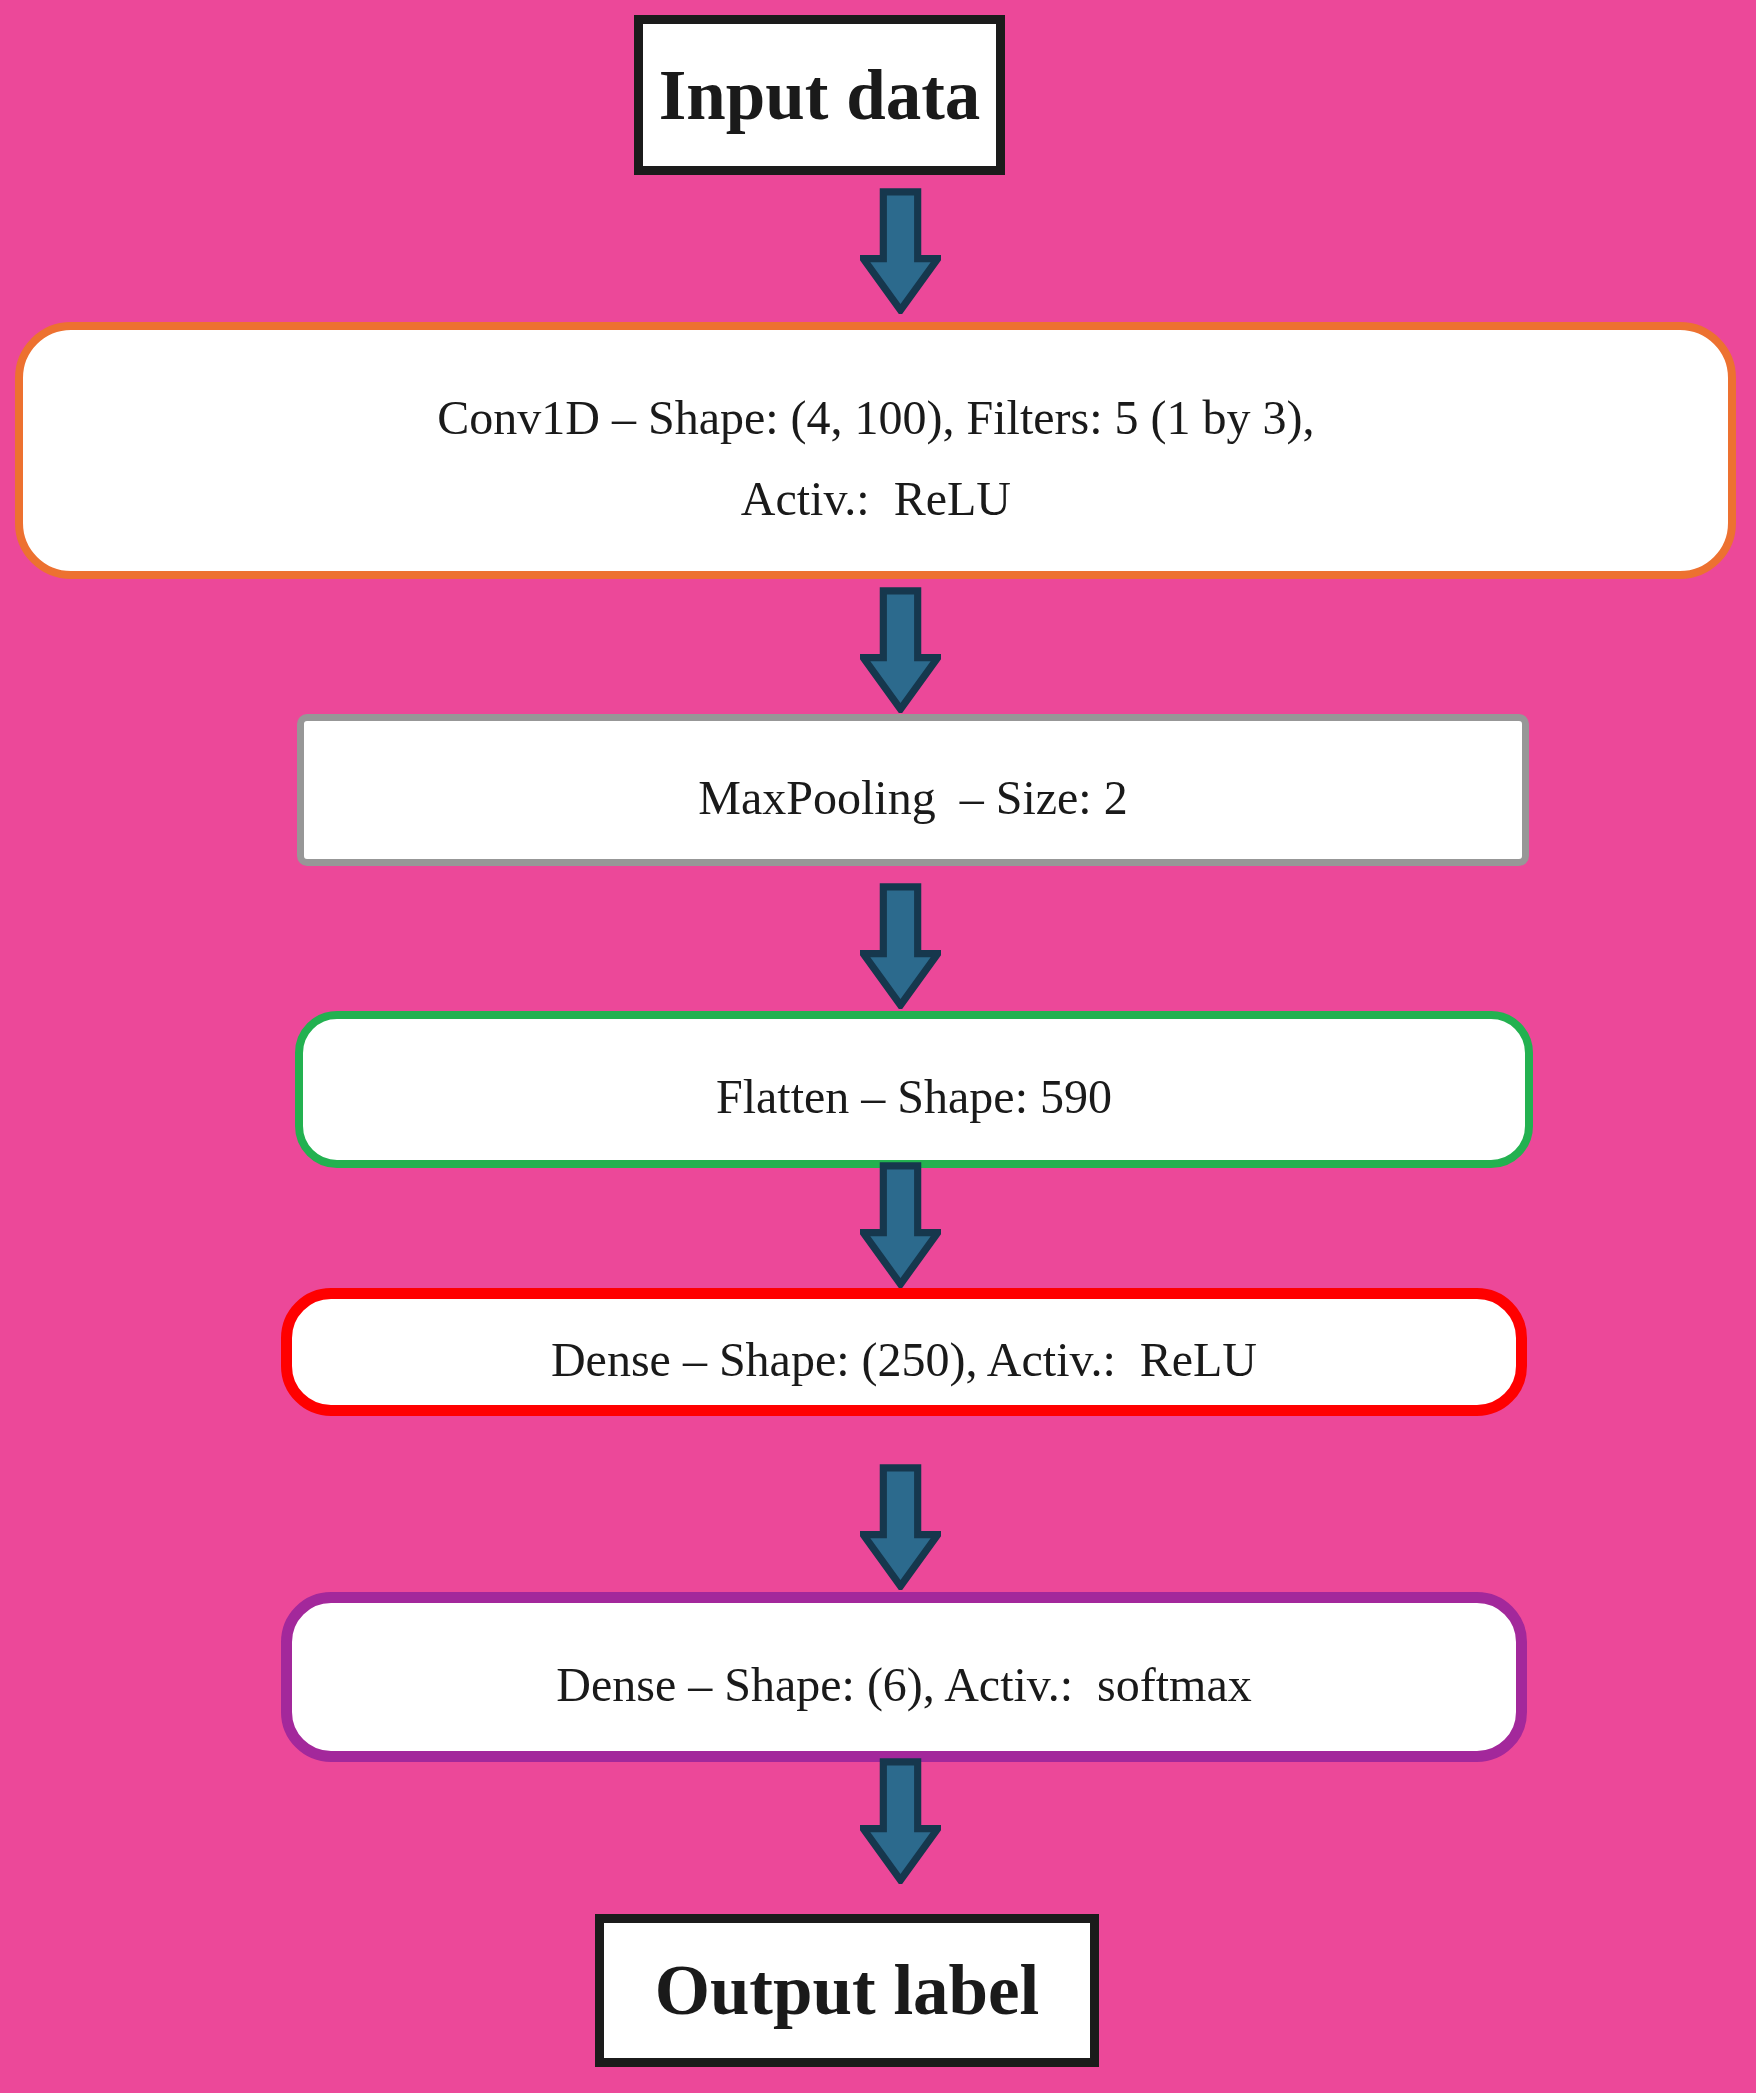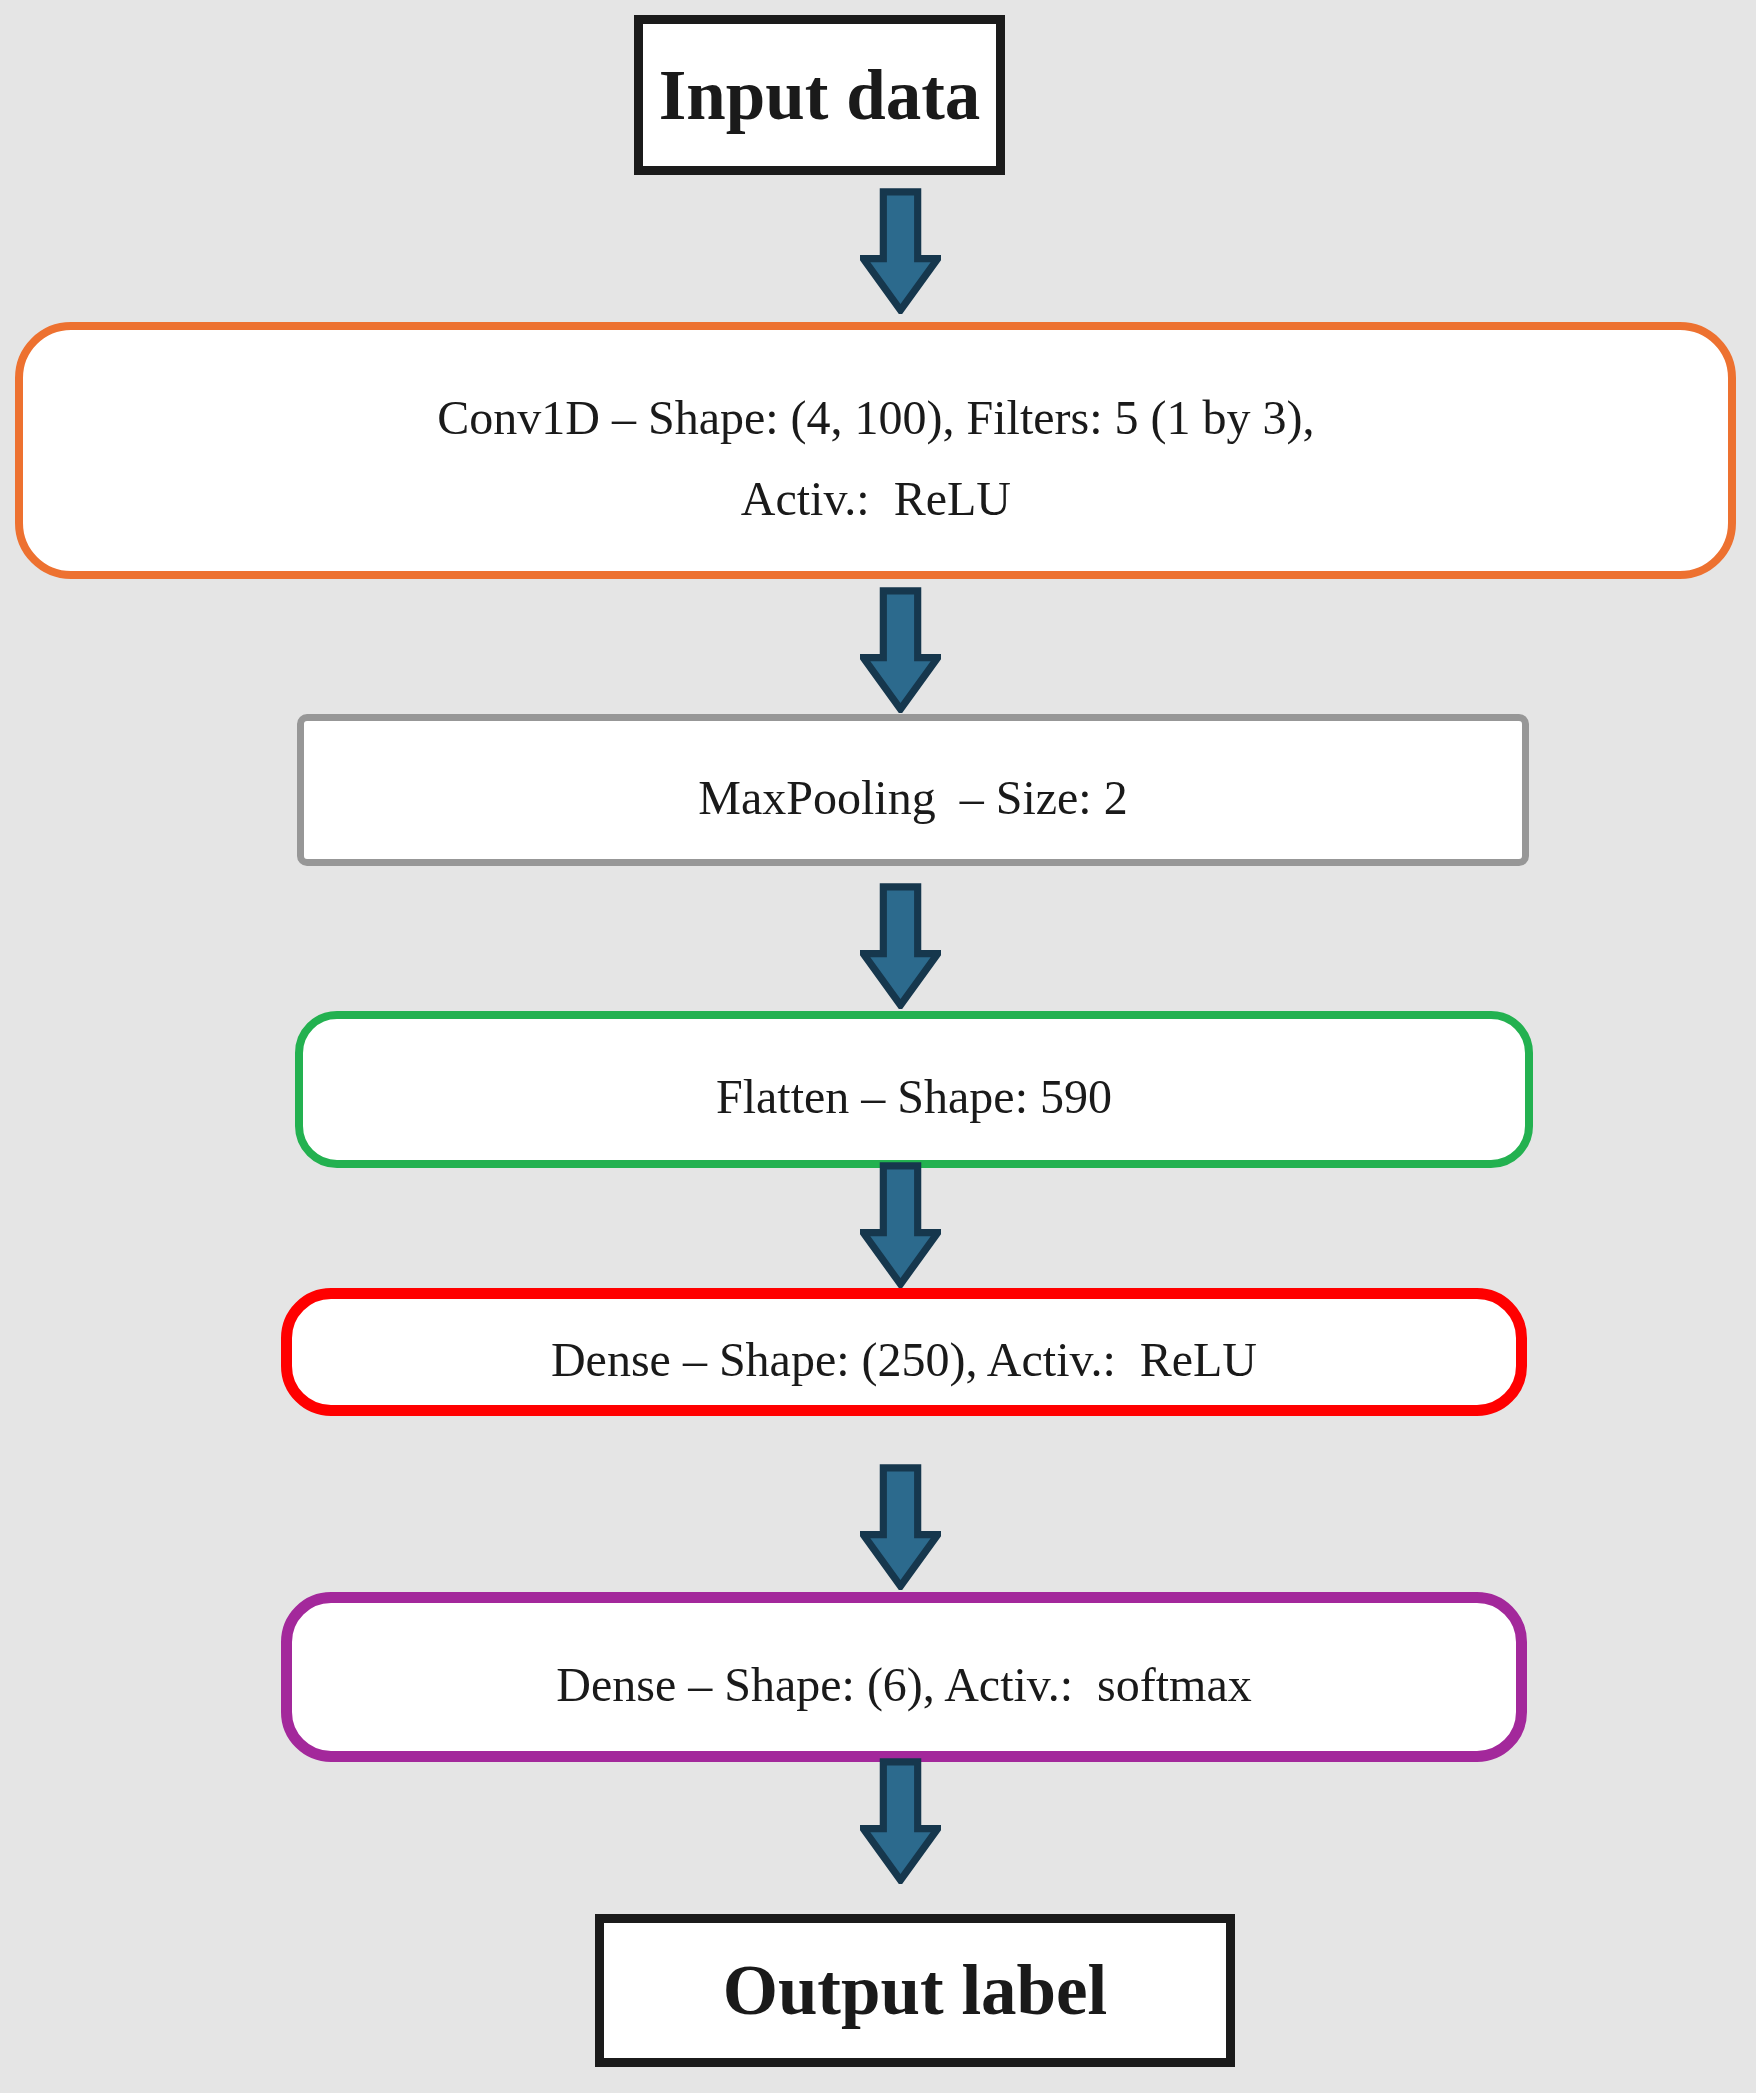--- a/index.html
+++ b/index.html
@@ -1,20 +1,20 @@
 <!DOCTYPE html>
 <html><head>
 <meta charset="utf-8">
 <style>
   html, body { margin: 0; padding: 0; background: #ffffff; }
   .canvas {
     position: relative;
     width: 1756px;
     height: 2093px;
-    background: #e5e5e5;
+    background: #ec4899;
     overflow: hidden;
     font-family: "Liberation Serif", "DejaVu Serif", serif;
   }
   .node {
     position: absolute;
     background: #ffffff;
     box-sizing: border-box;
     display: flex;
     flex-direction: column;
     align-items: center;
@@ -30,21 +30,21 @@
   #node-conv    { left: 15.4px;   top: 322px;  width: 1721px; height: 257px;
                   border: 8.7px solid #ED7130; border-radius: 56px; }
   #node-maxpool { left: 297px;  top: 714px;  width: 1232px; height: 152px;
                   border: 7.7px solid #979797; border-radius: 10px; }
   #node-flatten { left: 295px;  top: 1011px; width: 1238px; height: 157px;
                   border: 8.7px solid #23B150; border-radius: 42px; }
   #node-dense1  { left: 281px;  top: 1288px; width: 1246px; height: 128px;
                   border: 11.6px solid #FF0000; border-radius: 50px; }
   #node-dense2  { left: 281px;  top: 1592px; width: 1246px; height: 170px;
                   border: 11.6px solid #A3289B; border-radius: 50px; }
-  #node-output  { left: 595px;  top: 1914px; width: 640px;  height: 153px; align-items: center; }
+  #node-output  { left: 595px;  top: 1914px; width: 504px;  height: 153px; align-items: center; }
 
   .arrow { position: absolute; width: 81px; height: 126px; }
   #arrow-1 { left: 860px; top: 188px; }
   #arrow-2 { left: 860px; top: 587px; }
   #arrow-3 { left: 860px; top: 883px; }
   #arrow-4 { left: 860px; top: 1162px; }
   #arrow-5 { left: 860px; top: 1464px; }
   #arrow-6 { left: 860px; top: 1758px; }
 </style>
 </head>

